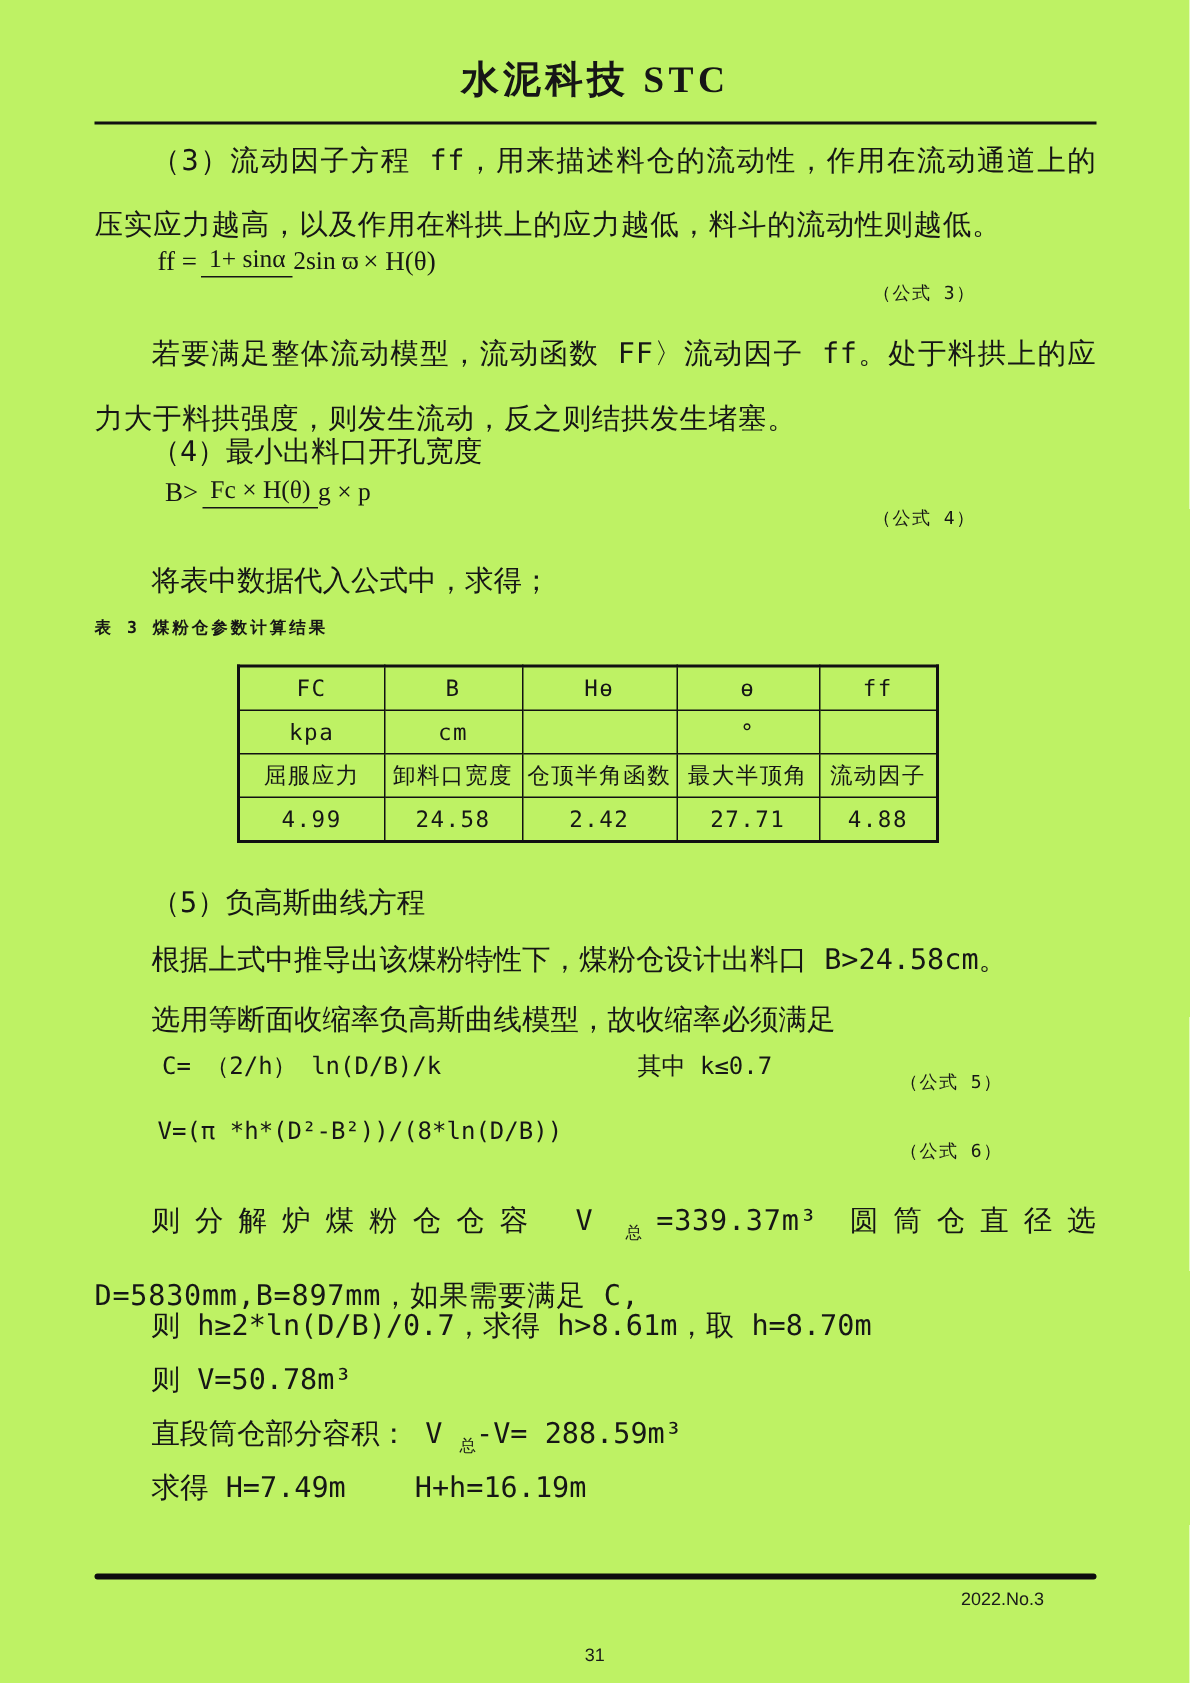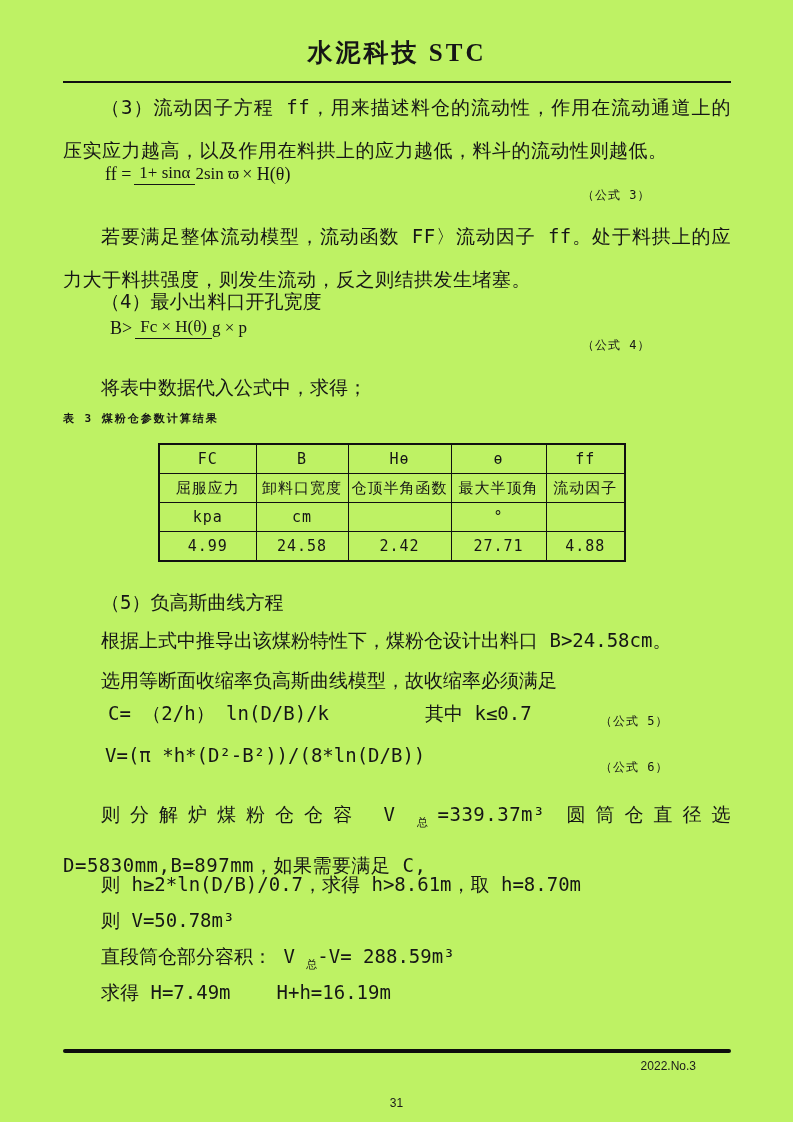--- a/index.html
+++ b/index.html
@@ -31,21 +31,21 @@
     font-family:"Liberation Serif","DejaVu Serif",serif;
     font-size:18px;display:flex;align-items:center;white-space:nowrap;
   }
   .frac{display:inline-flex;flex-direction:row;text-align:center;margin:0 3px;font-size:17px;line-height:20px;}
   .frac .num{border-bottom:1.5px solid #161616;padding:0 5px 1px 5px;}
   .frac .den{padding-top:1px;}
   .formula-label{
     position:absolute;font-size:12px;white-space:nowrap;
     letter-spacing:1px;
   }
-  .formula-inline{position:absolute;font-size:19px;white-space:nowrap;}
+  .formula-inline{position:absolute;font-size:16px;white-space:nowrap;}
   .caption{
     top:411px;font-size:11px;font-weight:600;letter-spacing:2px;
   }
   table.data{
     position:absolute;top:443px;left:158px;
     border-collapse:collapse;border:2px solid #111;
     table-layout:fixed;
   }
   table.data td{
     border:1px solid #111;text-align:center;vertical-align:middle;
@@ -108,32 +108,32 @@
     </colgroup>
     <tbody>
         <tr>
       <td>FC</td>
       <td>B</td>
       <td>Hɵ</td>
       <td>ɵ</td>
       <td>ff</td>
     </tr>
     <tr>
+      <td>kpa</td>
+      <td>cm</td>
+      <td></td>
+      <td>°</td>
+      <td></td>
+    </tr>
+    <tr>
       <td>屈服应力</td>
       <td>卸料口宽度</td>
       <td>仓顶半角函数</td>
       <td>最大半顶角</td>
       <td>流动因子</td>
-    </tr>
-    <tr>
-      <td>kpa</td>
-      <td>cm</td>
-      <td></td>
-      <td>°</td>
-      <td></td>
     </tr>
     <tr>
       <td>4.99</td>
       <td>24.58</td>
       <td>2.42</td>
       <td>27.71</td>
       <td>4.88</td>
     </tr>
   </tbody>
     </table>

